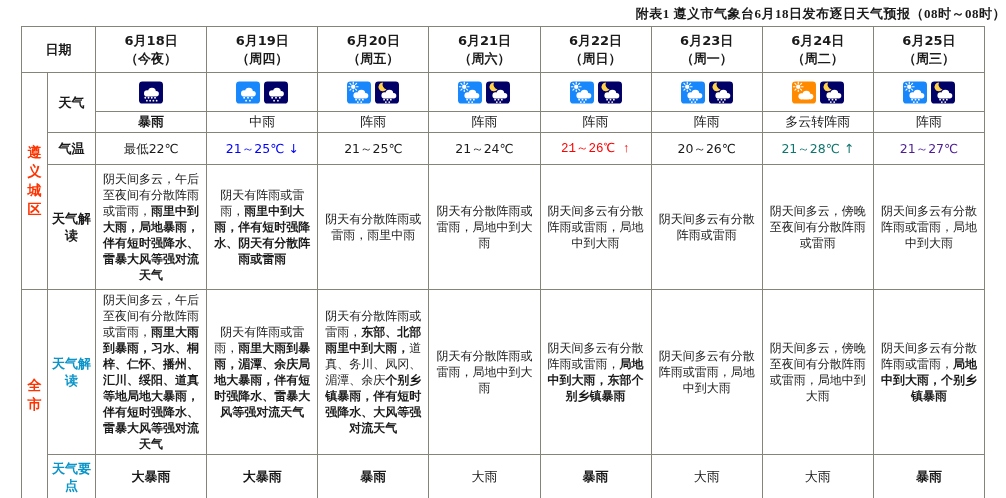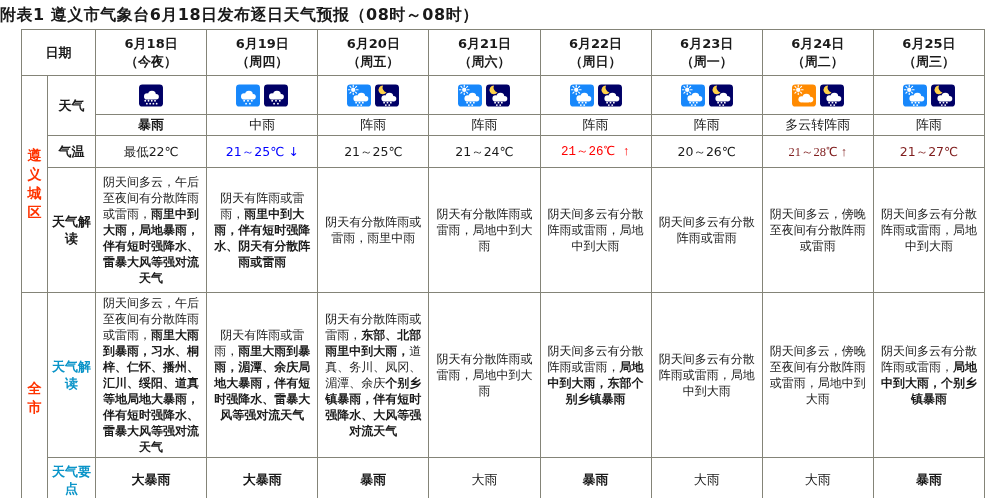--- a/index.html
+++ b/index.html
@@ -1,17 +1,17 @@
 <!DOCTYPE html>
 <html><head>
 <meta charset="utf-8">
 <style>
   html,body{margin:0;padding:0;background:#fff;}
   body{width:1006px;height:498px;font-family:"DejaVu Sans","Liberation Sans",sans-serif;color:#1a1a1a;}
-  .title{text-align:left;font-weight:bold;font-size:16px;padding:5px 0 3px;letter-spacing:.5px;}
+  .title{text-align:right;font-weight:bold;font-size:13px;padding:5px 0 3px;letter-spacing:.5px;font-family:Liberation Serif, serif;}
   table{border-collapse:collapse;margin:0 auto;table-layout:fixed;width:964px;}
   td{border:1px solid #848478;text-align:center;vertical-align:middle;font-size:12px;padding:1px 2px;line-height:16px;background:#fff;}
   .section-label{color:#f30;font-weight:bold;font-size:14px;line-height:19px;word-break:break-all;padding:0 5px;}
   .row-label{font-weight:bold;font-size:13px;line-height:17px;}
   .date-cell{font-weight:bold;font-size:13px;line-height:18px;}
   .weather-name{font-size:13px;}
   .temp-cell{font-size:12.5px;font-weight:bold;}
   .temp-plain{font-weight:normal;}
   .interp{font-size:12px;line-height:16px;padding:2px 3px;}
   .points-cell{font-size:13px;}
@@ -366,22 +366,22 @@
   </tr>
 
   <tr style="height:32px">
     <td class="row-label">气温</td>
     <td class="temp-cell temp-plain" style="color: rgb(26, 26, 26);">最低22℃</td>
     <td class="temp-cell temp-plain" style="color: rgb(0, 0, 255);">21～25℃ ↓</td>
     <td class="temp-cell temp-plain" style="color: rgb(26, 26, 26);">21～25℃</td>
     <td class="temp-cell temp-plain" style="color: rgb(26, 26, 26);">21～24℃</td>
     <td class="temp-cell temp-plain" style="color: rgb(255, 0, 0); font-family: Liberation Mono, monospace;">21～26℃ ↑</td>
     <td class="temp-cell temp-plain" style="color: rgb(26, 26, 26);">20～26℃</td>
-    <td class="temp-cell temp-plain" style="color: #7f1d1d; font-family: Liberation Serif, serif;">21～28℃ ↑</td>
-    <td class="temp-cell temp-plain" style="color: #7f1d1d;">21～27℃</td>
+    <td class="temp-cell temp-plain" style="color: #0f766e;">21～28℃ ↑</td>
+    <td class="temp-cell temp-plain" style="color: #4c1d95;">21～27℃</td>
   </tr>
 
   <tr style="height:125px">
     <td class="row-label">天气解读</td>
     <td class="interp"><span>阴天间多云，午后至夜间有分散阵雨或雷雨，</span><span class="b">雨里中到大雨，局地暴雨，伴有短时强降水、雷暴大风等强对流天气</span></td>
     <td class="interp"><span>阴天有阵雨或雷雨，</span><span class="b">雨里中到大雨，伴有短时强降水、阴天有分散阵雨或雷雨</span></td>
     <td class="interp"><span>阴天有分散阵雨或雷雨，雨里中雨</span></td>
     <td class="interp"><span>阴天有分散阵雨或雷雨，局地中到大雨</span></td>
     <td class="interp"><span>阴天间多云有分散阵雨或雷雨，局地中到大雨</span></td>
     <td class="interp"><span>阴天间多云有分散阵雨或雷雨</span></td>

